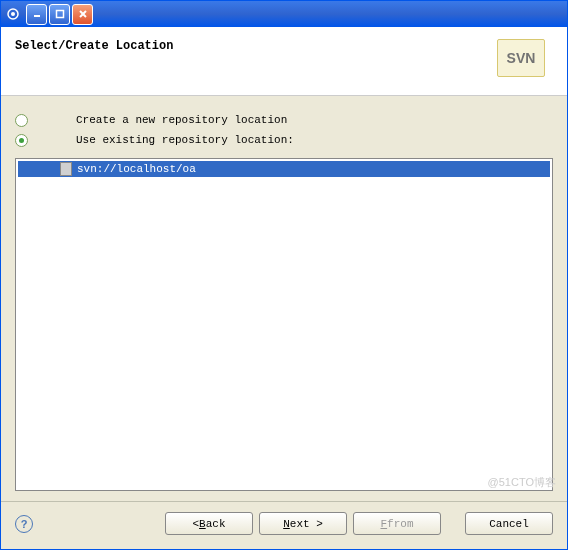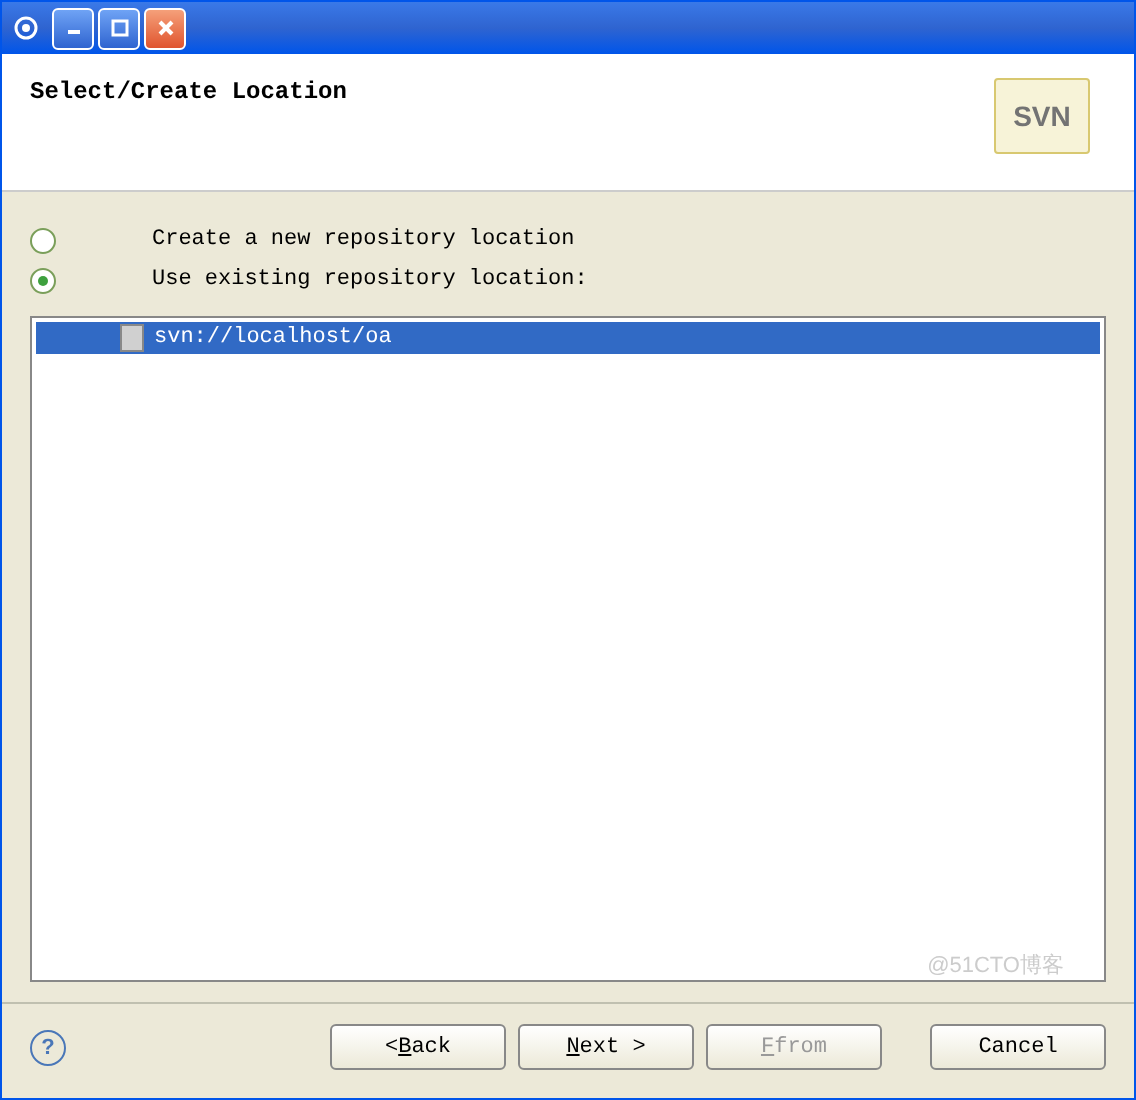--- a/index.html
+++ b/index.html
@@ -24,21 +24,21 @@
 .list-item { display: flex; align-items: center; padding: 1px 3px; cursor: pointer; font-size: 11px; }
 .list-item.selected { background: #316ac5; color: #fff; padding-left: 42px; }
 .repo-icon { width: 12px; height: 14px; background: #d0d0d0; border: 1px solid #888; margin-right: 5px; flex-shrink: 0; }
 .button-bar { background: #ece9d8; padding: 10px 14px 14px 14px; display: flex; align-items: center; border-top: 1px solid #c0c0b0; }
 .help-icon { width: 18px; height: 18px; border: 1.5px solid #4a77b8; border-radius: 50%; color: #4a77b8; display: flex; align-items: center; justify-content: center; font-weight: bold; font-size: 11px; cursor: pointer; }
 .btn-group { display: flex; gap: 6px; margin-left: auto; }
 .btn { min-width: 88px; height: 23px; background: linear-gradient(to bottom, #fff, #ece9d8); border: 1px solid #888; border-radius: 3px; font-family: "Courier New", monospace; font-size: 11px; display: flex; align-items: center; justify-content: center; cursor: pointer; }
 .btn.disabled { color: #999; cursor: default; }
 .btn .u { text-decoration: underline; }
 .cancel-btn { margin-left: 18px; }
-.watermark { position: absolute; right: 36px; bottom: 60px; color: #ccc; font-size: 11px; text-align: center; }
+.watermark { position: absolute; right: 12px; bottom: 60px; color: #ccc; font-size: 11px; text-align: center; }
 </style>
 </head>
 <body>
 
 <div class="window">
   <div class="titlebar">
     <span class="titlebar-icon">
       <svg width="14" height="14">
           <circle cx="7" cy="7" r="5" fill="none" stroke="#fff" stroke-width="1.5"></circle>
           <circle cx="7" cy="7" r="2" fill="#fff"></circle>

